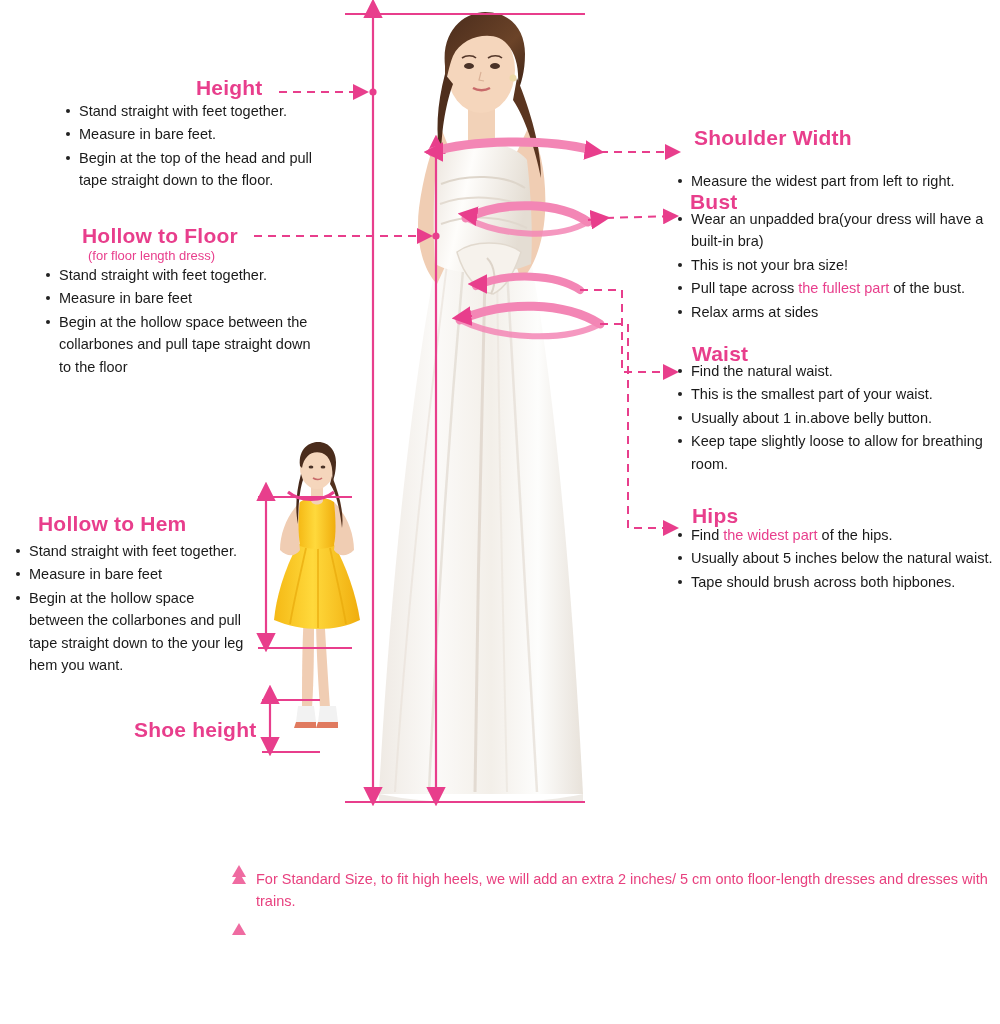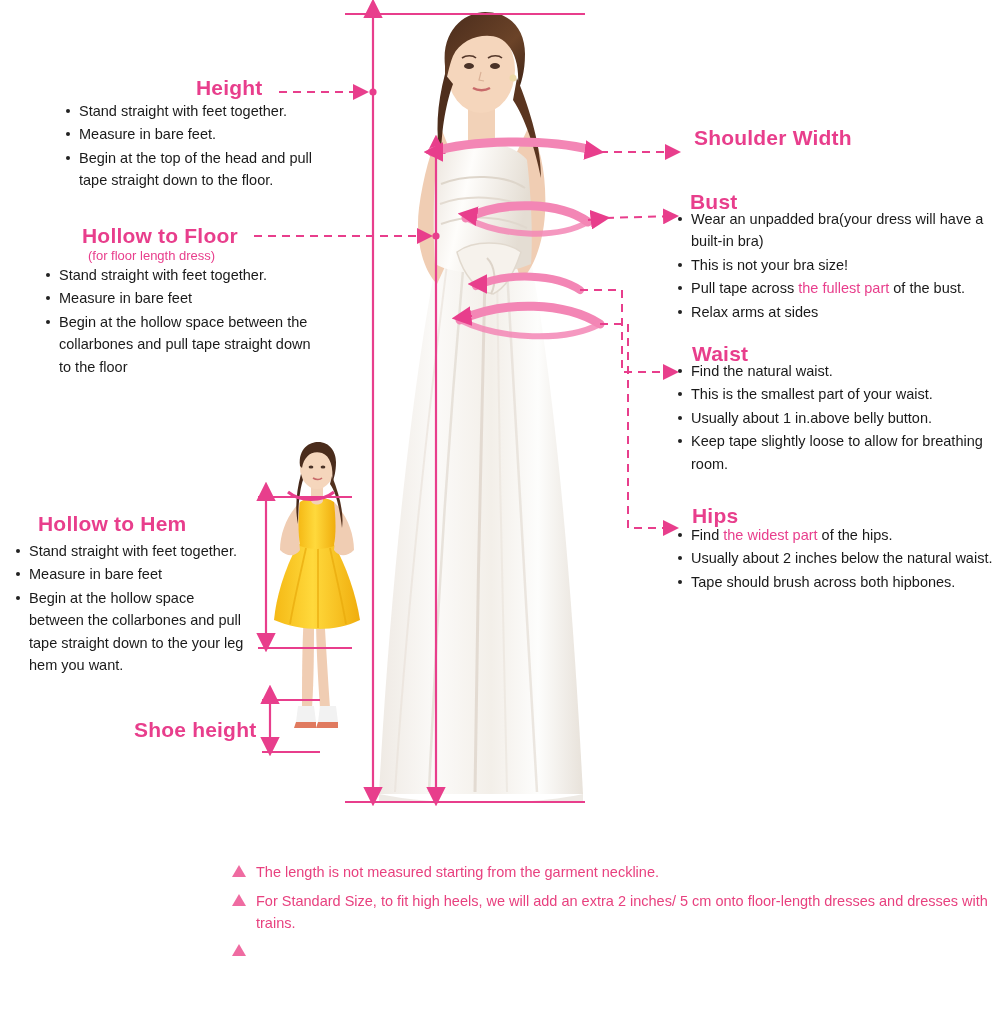--- a/index.html
+++ b/index.html
@@ -290,20 +290,25 @@
     <ul>
       <li>Stand straight with feet together.</li>
       <li>Measure in bare feet</li>
       <li>Begin at the hollow space between the collarbones and pull tape straight down to the your leg hem  you want.</li>
     </ul>
   </div>
 
   <div class="abs heading" style="left:134px; top:718px;">Shoe height</div>
 
   <div class="abs heading" style="left:694px; top:126px;">Shoulder Width</div>
+  <div class="abs bullets" style="left:676px; top:170px; width:320px;">
+    <ul>
+      <li>Measure the widest part from left to right.</li>
+    </ul>
+  </div>
 
   <div class="abs heading" style="left:690px; top:190px;">Bust</div>
   <div class="abs bullets" style="left:676px; top:208px; width:320px;">
     <ul>
       <li>Wear an unpadded bra(your dress will have a built-in bra)</li>
       <li>This is not your bra size!</li>
       <li>
         <span>Pull tape across </span><span class="hl">the fullest part</span><span> of the bust.</span>
       </li>
       <li>Relax arms at sides</li>
@@ -319,29 +324,28 @@
       <li>Keep tape slightly loose to allow for breathing room.</li>
     </ul>
   </div>
 
   <div class="abs heading" style="left:692px; top:504px;">Hips</div>
   <div class="abs bullets" style="left:676px; top:524px; width:320px;">
     <ul>
       <li>
         <span>Find </span><span class="hl">the widest part</span><span> of the hips.</span>
       </li>
-      <li>Usually about 2 inches below the natural waist.</li>
+      <li>Usually about 5 inches below the natural waist.</li>
       <li>Tape should brush across both hipbones.</li>
     </ul>
   </div>
 
   <div class="notes">
     <div class="note">
       <span class="tri"></span>
-      <span>The length is not measured starting from the garment neckline.</span>
     </div>
     <div class="note">
       <span class="tri"></span>
       <span>For Standard Size, to fit high heels, we will add an extra 2 inches/ 5  cm onto floor-length dresses and dresses with trains.</span>
     </div>
     <div class="note">
       <span class="tri"></span>
     </div>
   </div>
 

